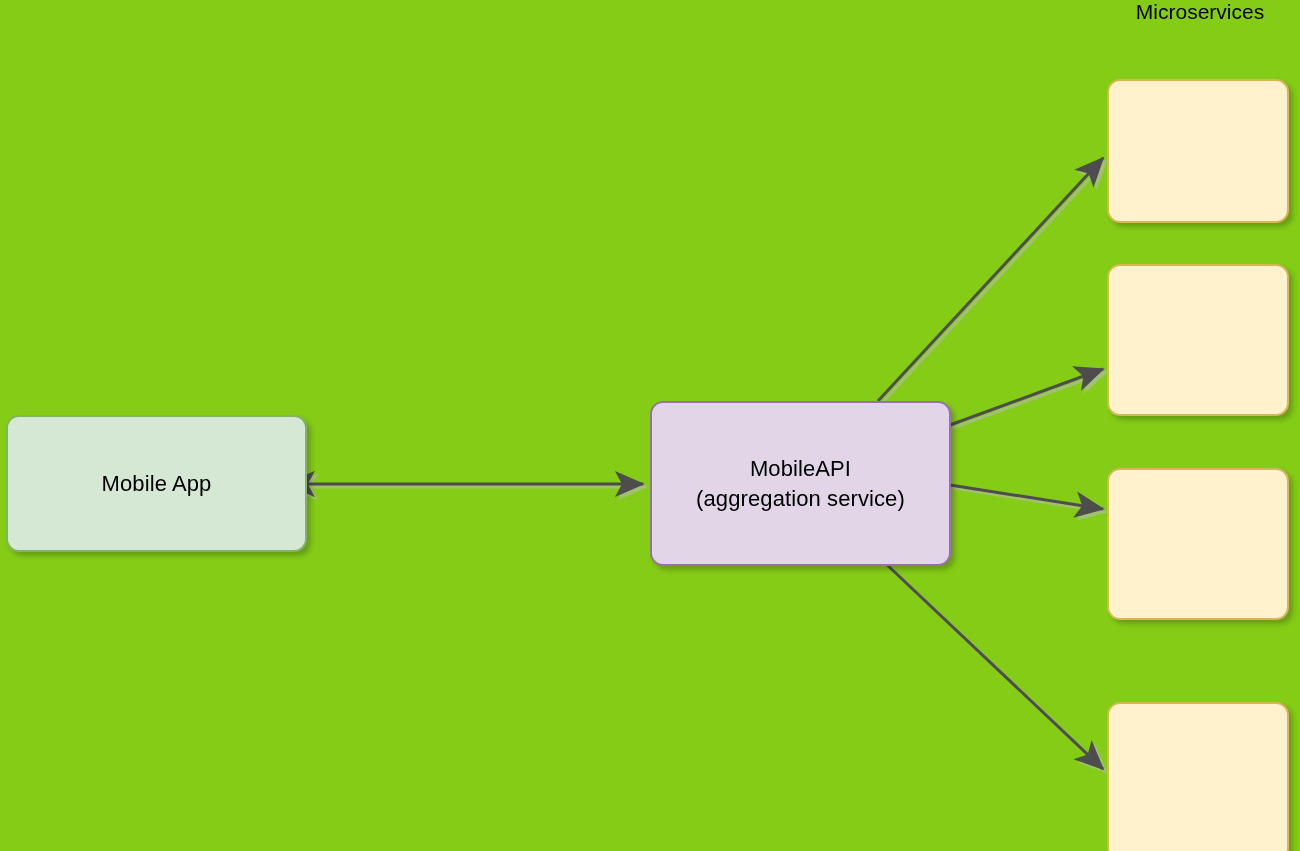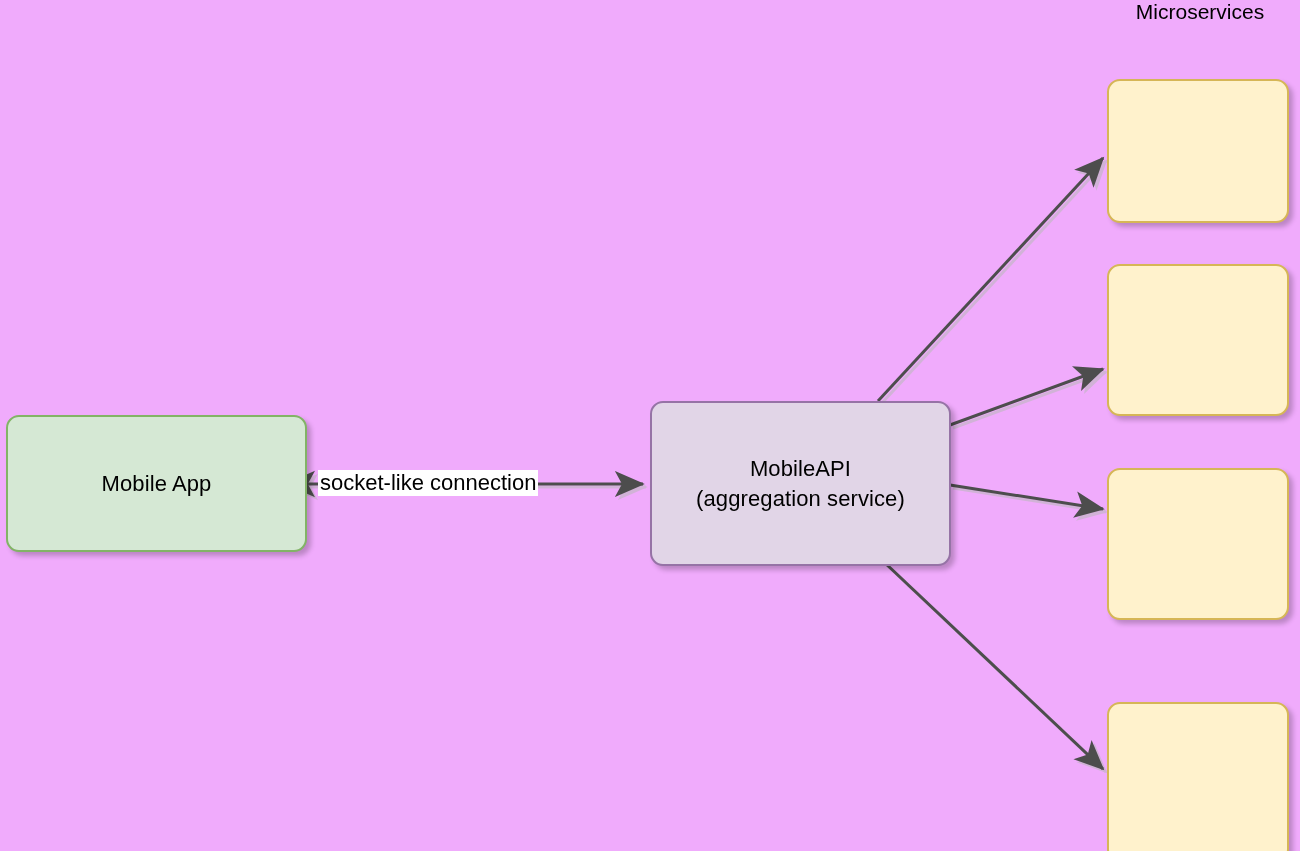--- a/index.html
+++ b/index.html
@@ -8,21 +8,21 @@
     background: #ffffff;
   }
   body {
     font-family: "Liberation Sans", sans-serif;
   }
   #canvas {
     position: relative;
     width: 1300px;
     height: 851px;
     overflow: hidden;
-    background: #f0abfc;
+    background: #84cc16;
   }
   .node {
     position: absolute;
     box-sizing: border-box;
     border-radius: 13px;
     border-style: solid;
     border-width: 2px;
     display: flex;
     align-items: center;
     justify-content: center;
@@ -129,21 +129,20 @@
 
     <g>
       <line x1="288" y1="484" x2="643" y2="484" stroke="#4d4d4d" stroke-width="3" marker-start="url(#arrow-start)" marker-end="url(#arrow-end)"></line>
       <line x1="878" y1="401" x2="1103" y2="158" stroke="#4d4d4d" stroke-width="3" marker-end="url(#arrow-end)"></line>
       <line x1="950" y1="425" x2="1103" y2="369" stroke="#4d4d4d" stroke-width="3" marker-end="url(#arrow-end)"></line>
       <line x1="950" y1="485" x2="1103" y2="509" stroke="#4d4d4d" stroke-width="3" marker-end="url(#arrow-end)"></line>
       <line x1="884" y1="562" x2="1103" y2="769" stroke="#4d4d4d" stroke-width="3" marker-end="url(#arrow-end)"></line>
     </g>
   </svg>
 
-  <div id="edge-label-socket">socket-like connection</div>
 
   <div class="node" id="node-mobile-app">
     <span class="node-label">Mobile App</span>
   </div>
 
   <div class="node" id="node-mobile-api">
     <span class="node-label">MobileAPI
 (aggregation service)</span>
   </div>
 

